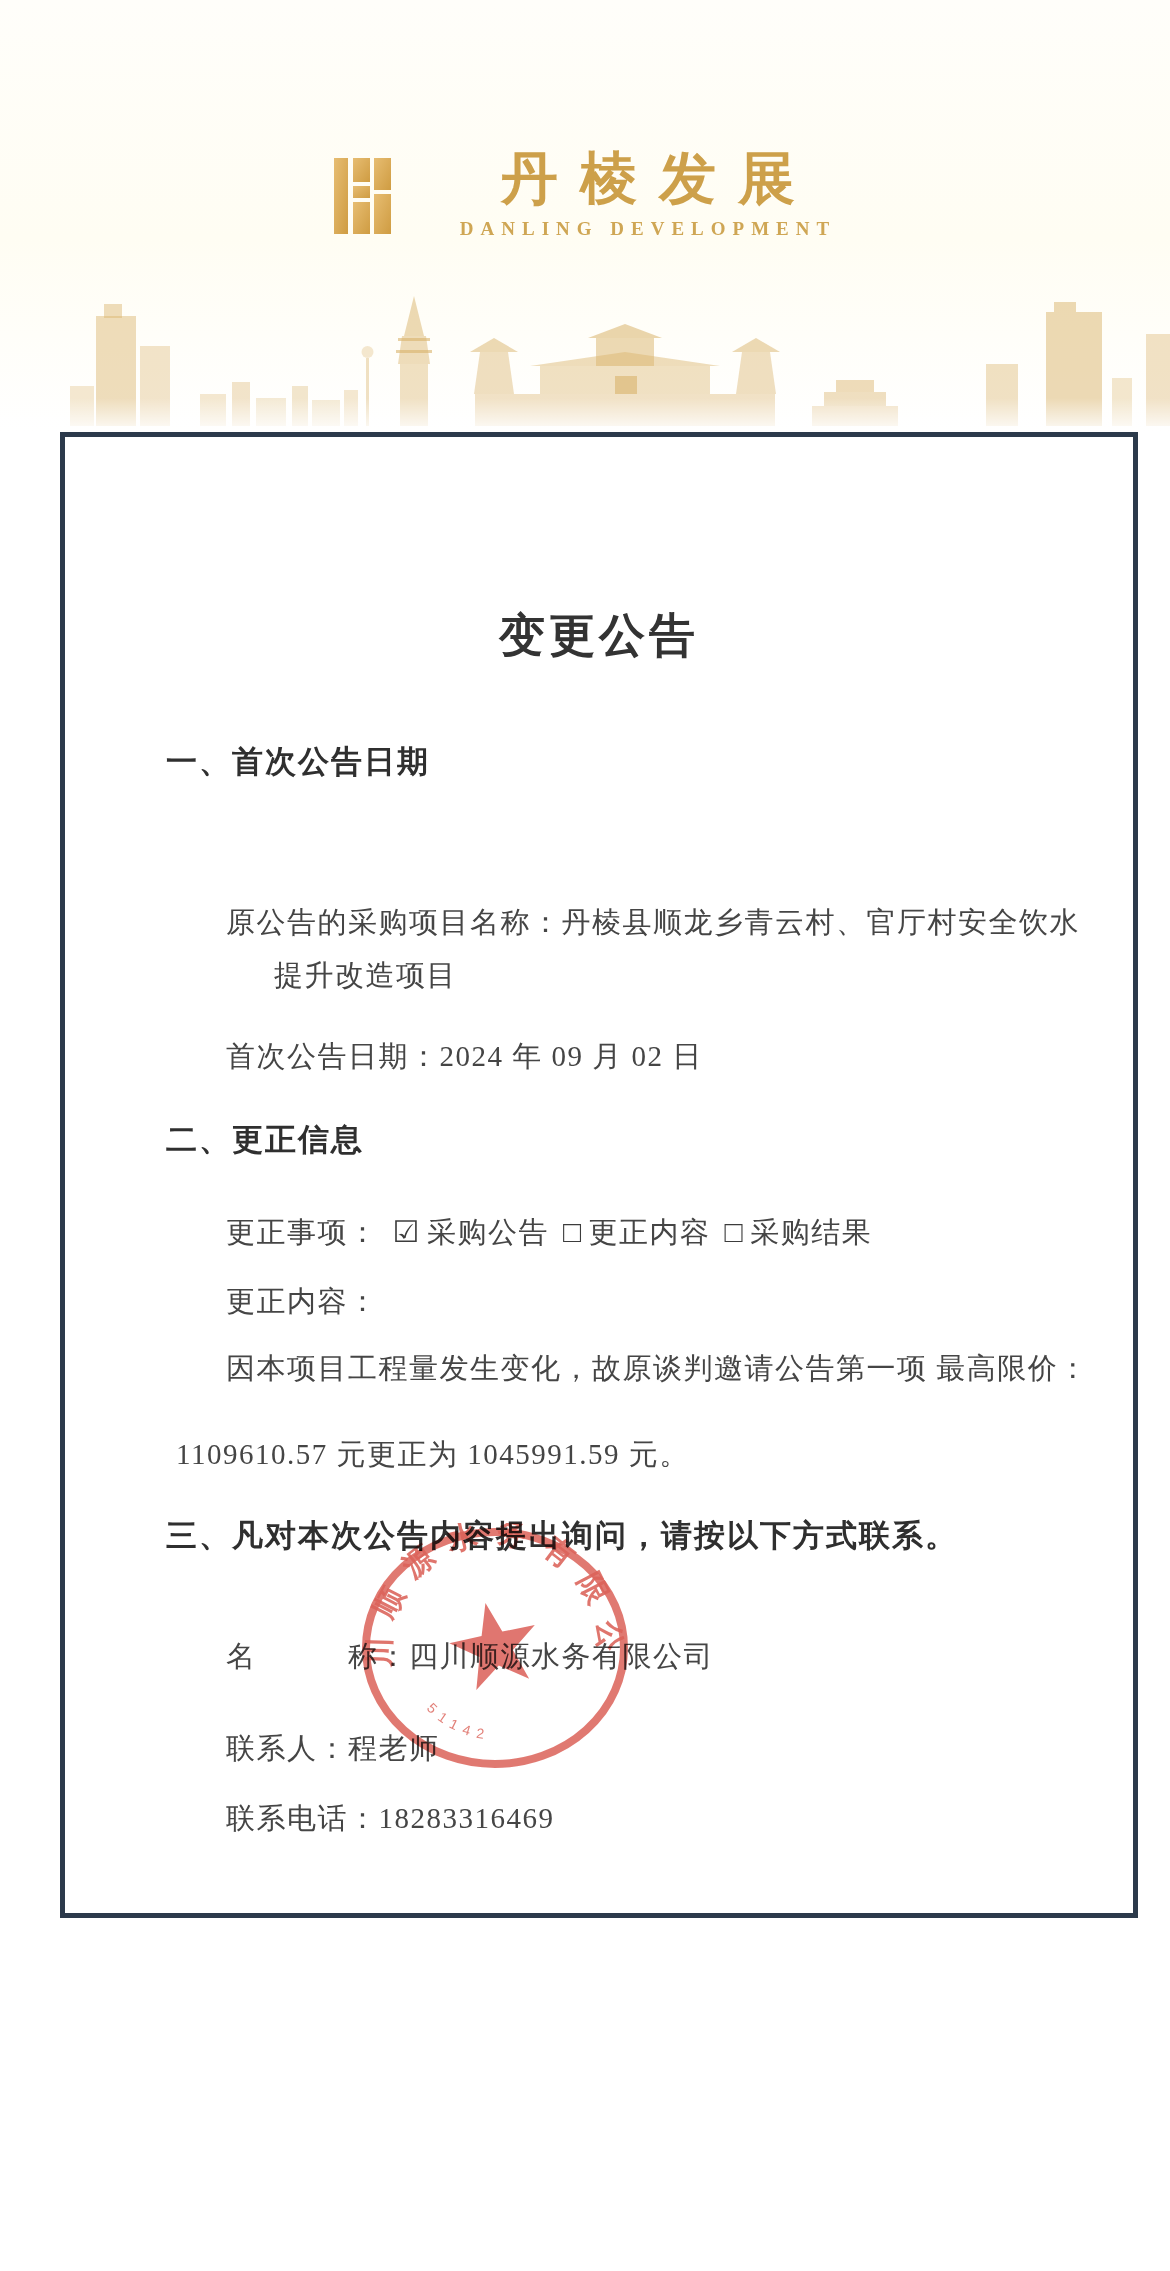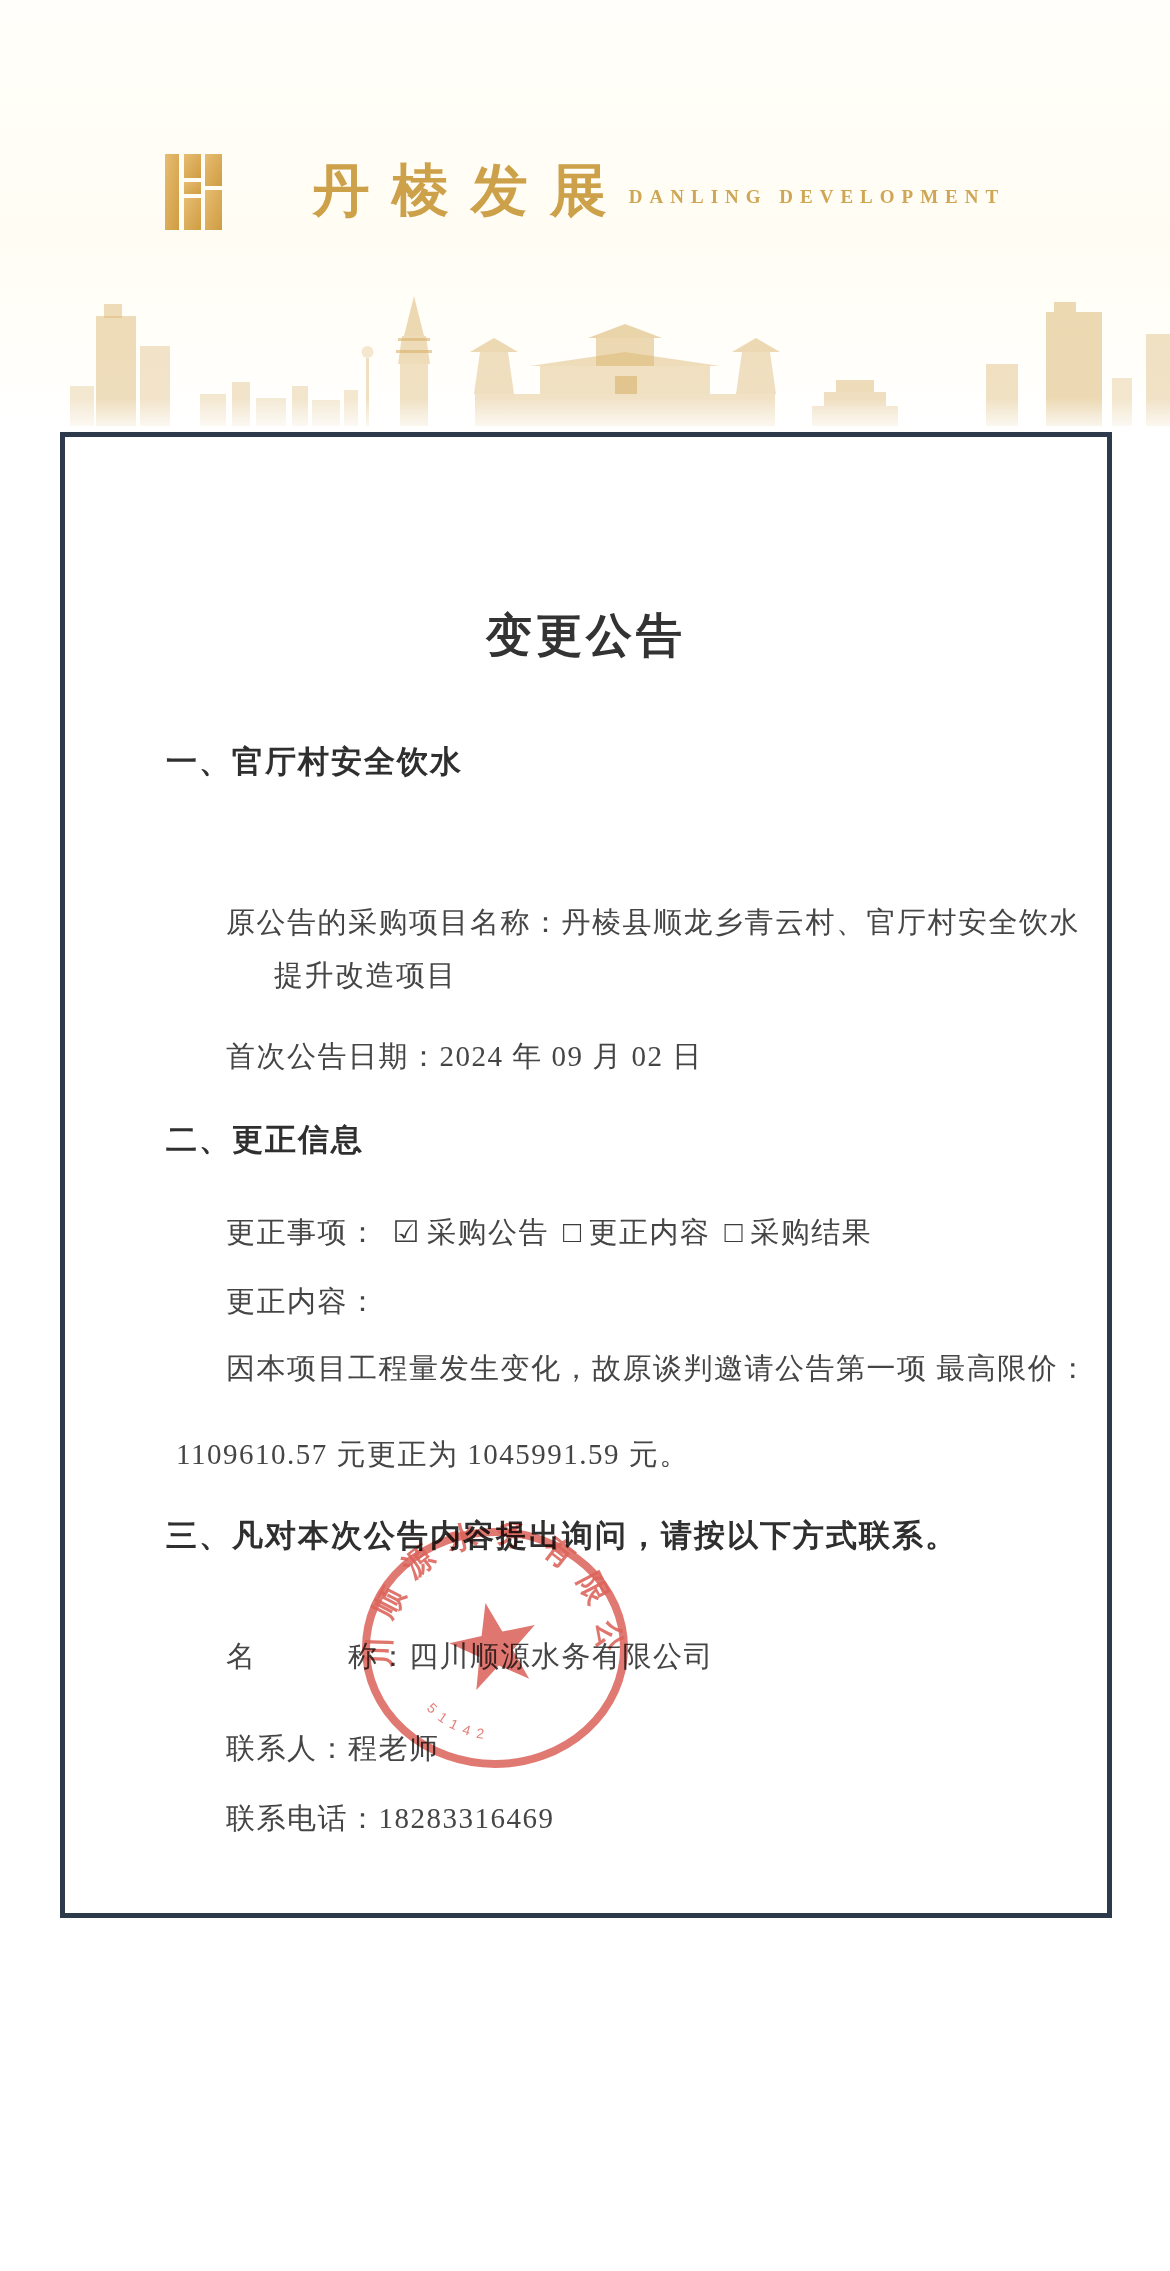--- a/index.html
+++ b/index.html
@@ -13,37 +13,37 @@
   }
   
   .header{
     position:absolute;left:0;top:0;width:1170px;height:432px;
     background:linear-gradient(#fffefa,#fffdf3 55%,#ffffff);
   }
   .brand-row{
     position:absolute;left:0;top:150px;width:1170px;
     display:flex;justify-content:center;align-items:center;gap:66px;
   }
-  .brand-text{display:flex;align-items:center;}
+  .brand-text{display:flex;flex-direction:column;align-items:center;}
   .brand-cn{
     font-size:57px;font-weight:bold;color:#cda04a;
     letter-spacing:22px;line-height:1;text-indent:22px;
     font-family:"Liberation Serif","DejaVu Serif",serif;
   }
   .brand-en{
     margin-top:12px;font-size:19px;color:#cfa654;font-weight:bold;
     letter-spacing:7px;line-height:1;
     font-family:"Liberation Serif","DejaVu Serif",serif;
   }
   .skyline{position:absolute;left:0;bottom:6px;width:1170px;height:132px;}
   
   .doc-box{
     position:absolute;left:60px;top:432px;
     width:1042px;height:1476px;
-    border:5px solid #2c3a4b;background:#ffffff;
+    border:5px solid #2c3a4b;background:#ffffff;padding-left:26px;
   }
   .line{position:absolute;white-space:nowrap;}
   .doc-title{
     left:0;top:168px;width:100%;text-align:center;
     font-size:46px;font-weight:bold;color:#333333;letter-spacing:4px;
     font-family:"Liberation Serif","DejaVu Serif",serif;
   }
   .h-sec{
     font-size:31px;font-weight:bold;color:#2f2f2f;letter-spacing:2px;
     font-family:"Liberation Sans","DejaVu Sans",sans-serif;
@@ -145,21 +145,21 @@
           <stop offset="1" stop-color="#ffffff" stop-opacity=".75"></stop>
         </linearGradient>
       </defs>
     </svg>
   </div>
 
   <div class="doc-box">
 
     <div class="line doc-title">变更公告</div>
 
-    <div class="line h-sec" style="left:101px;top:304px;">一、官厅村安全饮水</div>
+    <div class="line h-sec" style="left:101px;top:304px;">一、首次公告日期</div>
     <div class="line body-line" style="left:161px;top:466px;">原公告的采购项目名称：丹棱县顺龙乡青云村、官厅村安全饮水</div>
     <div class="line body-line" style="left:161px;top:519px;margin-left:48px;">提升改造项目</div>
     <div class="line body-line" style="left:161px;top:600px;">首次公告日期：2024 年 09 月 02 日</div>
 
     <div class="line h-sec" style="left:101px;top:682px;">二、更正信息</div>
 
     <div class="line body-line" style="left:161px;top:776px;">
       <span>更正事项：</span><span class="chk">☑</span><span>采购公告</span><span class="chk">□</span><span>更正内容</span><span class="chk">□</span><span>采购结果</span>
     </div>
 

